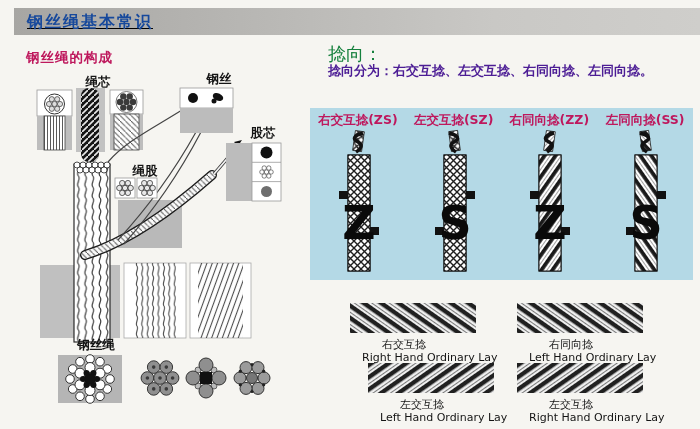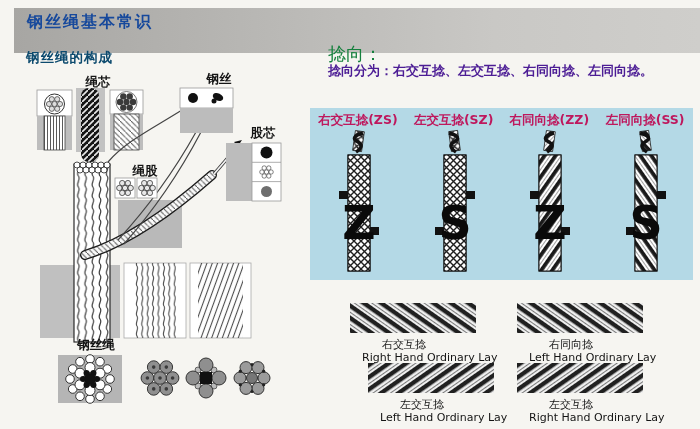--- a/index.html
+++ b/index.html
@@ -1,25 +1,25 @@
 <!DOCTYPE html>
 <html><head>
 <meta charset="utf-8">
 <style>
   html,body{margin:0;padding:0;background:#e9e8e4;}
   .page{position:relative;width:700px;height:429px;background:#f6f5f1;overflow:hidden;
         font-family:"DejaVu Sans","Liberation Sans",sans-serif;}
   
-  .header-bar{position:absolute;left:14px;top:8px;width:686px;height:45px;
-      background:linear-gradient(90deg,#a7a6a3 0%,#b8b7b4 35%,#c9c8c5 70%,#cfcecb 100%);}
+  .header-bar{position:absolute;left:14px;top:8px;width:686px;height:27px;
+      background:linear-gradient(90deg,#a7a6a3 0%,#b8b7b4 35%,#c9c8c5 70%,#cfcecb 100%);text-decoration:underline;}
   .header-bar span{display:block;padding-left:13px;line-height:27px;font-size:16px;
       font-weight:bold;letter-spacing:2px;color:#17499c;}
   
   .construction-title{position:absolute;left:26px;top:49px;font-size:13.5px;font-weight:bold;
-      color:#0c4a6e;letter-spacing:1px;}
+      color:#be185d;letter-spacing:1px;}
   .construction-diagram{position:absolute;left:10px;top:66px;}
   svg text{font-family:"DejaVu Sans","Liberation Sans",sans-serif;font-size:12.5px;
       font-weight:bold;fill:#151515;text-anchor:middle;}
   
   .lay-title{position:absolute;left:328px;top:42px;font-size:18px;font-weight:normal;color:#15803d;}
   .lay-description{position:absolute;left:328px;top:62px;font-size:13px;font-weight:600;color:#4c1d95;}
   .lay-panel{position:absolute;left:310px;top:108px;width:383px;height:172px;background:#b4d9e6;
       display:flex;}
   .lay-col{flex:1;display:flex;flex-direction:column;align-items:center;}
   .lay-col-header{margin-top:4px;font-size:12.5px;font-weight:bold;color:#be185d;white-space:nowrap;}

